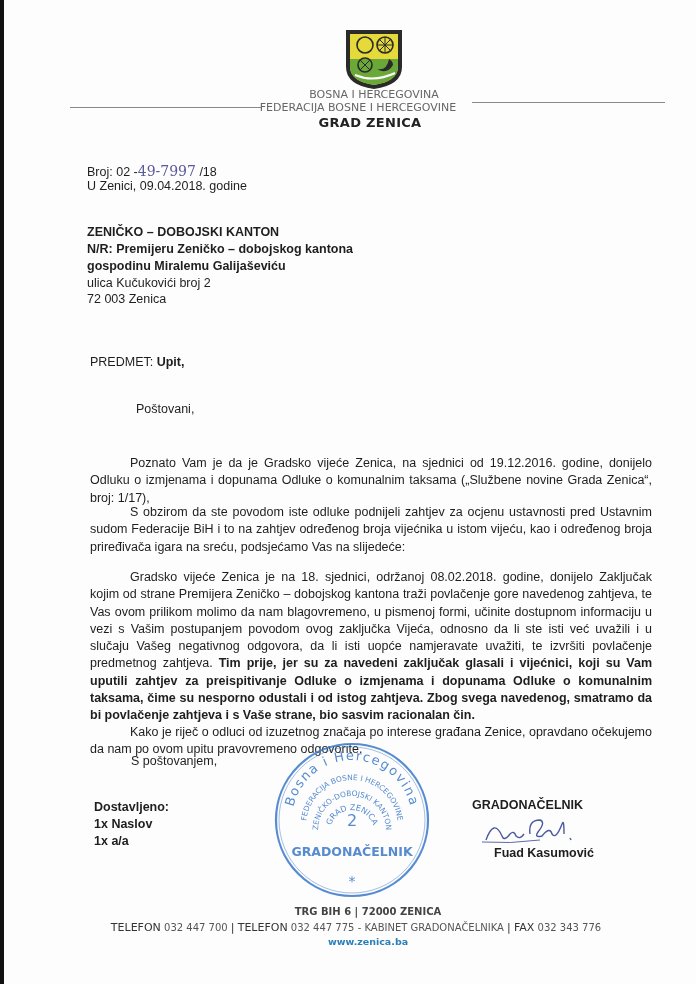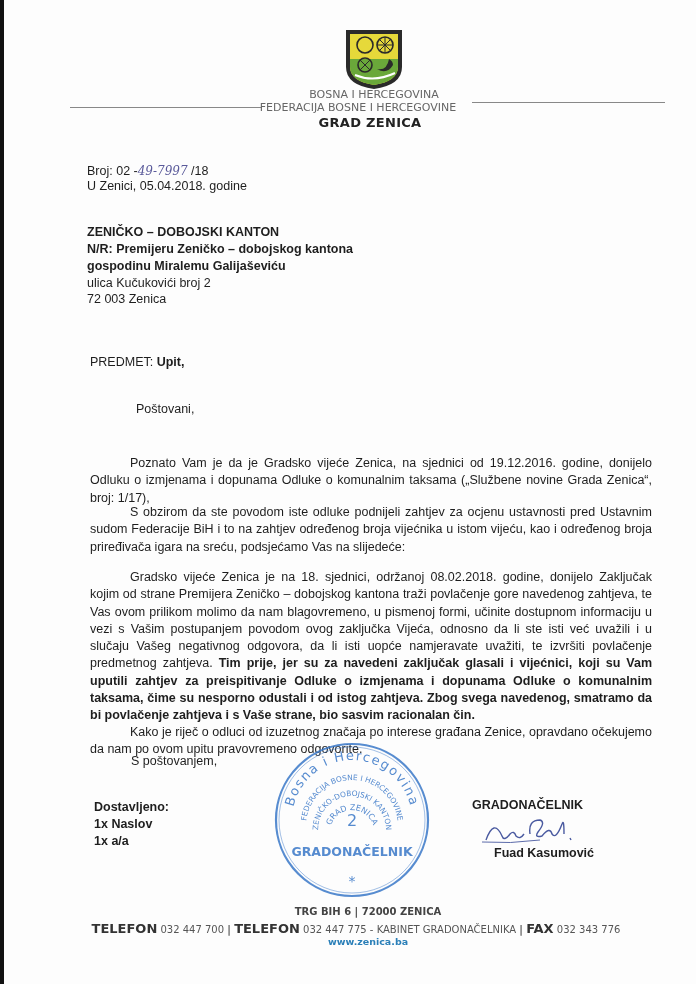--- a/index.html
+++ b/index.html
@@ -13,27 +13,27 @@
   .crest { position: absolute; left: 343px; top: 27px; width: 62px; height: 64px; }
   .hdr { position: absolute; left: 0; width: 696px; text-align: center; font-family: "DejaVu Sans", sans-serif; color: #666; }
   .hdr1 { top: 88px; font-size: 11px; left: 26px; }
   .hdr2 { top: 101px; font-size: 11px; left: 10px; }
   .hdr3 { top: 115px; font-size: 13px; font-weight: bold; color: #222; left: 22px; letter-spacing: 0.3px; }
   .hline { position: absolute; height: 1px; background: #888; }
   .t { position: absolute; font-size: 12.5px; line-height: 15px; white-space: nowrap; }
   .b { font-weight: bold; }
   .para { position: absolute; left: 90px; width: 562px; font-size: 12.5px; line-height: 17.3px; text-align: justify; margin-top: 24px; }
   .para .ind { display: inline-block; width: 40px; }
-  .hand { color: #5a5a9a; font-family: "DejaVu Serif", serif; font-style: italic; font-size: 12px; }
+  .hand { color: #5a5a9a; font-family: "DejaVu Serif", serif; font-size: 14px; }
   .stamp { position: absolute; left: 272px; top: 740px; width: 160px; height: 160px; }
   .sig { position: absolute; left: 480px; top: 812px; width: 110px; height: 36px; }
   .foot { position: absolute; left: 0; width: 696px; text-align: center; font-family: "DejaVu Sans", sans-serif; color: #444; }
   .f1 { top: 906px; font-size: 10px; font-weight: bold; left: 20px; }
   .f2 { top: 921px; font-size: 10px; color: #555; left: 8px; }
-  .f2 .sm { font-size: 13px; font-weight: bold; color: #333; }
+  .f2 .sm { font-size: 11px; font-weight: normal; color: #333; }
   .f3 { top: 936px; font-size: 9.5px; font-weight: bold; color: #2a7fb8; left: 20px; }
 </style>
 </head>
 <body>
 
 <div class="edge"></div>
 
 <svg class="crest" viewBox="0 0 62 64">
   <path d="M3 3 H59 V40 Q59 58 31 62 Q3 58 3 40 Z" fill="#2a2a2a"></path>
   <path d="M7 7 H55 V40 Q55 54 31 58 Q7 54 7 40 Z" fill="#e6d93a"></path>
@@ -48,21 +48,21 @@
 </svg>
 <div class="hdr hdr1">BOSNA I HERCEGOVINA</div>
 <div class="hline" style="left:70px; top:107px; width:192px;"></div>
 <div class="hdr hdr2">FEDERACIJA BOSNE I HERCEGOVINE</div>
 <div class="hline" style="left:472px; top:102px; width:193px;"></div>
 <div class="hdr hdr3">GRAD ZENICA</div>
 
 <div class="t" style="left:87px; top:164px;">
   <span>Broj: 02 -</span><span class="hand">49-7997</span>&nbsp;<span>/18</span>
 </div>
-<div class="t" style="left:87px; top:179px;">U Zenici, 05.04.2018. godine</div>
+<div class="t" style="left:87px; top:179px;">U Zenici, 09.04.2018. godine</div>
 
 <div class="t b" style="left:87px; top:225px;">ZENIČKO – DOBOJSKI KANTON</div>
 <div class="t b" style="left:87px; top:242px;">N/R: Premijeru Zeničko – dobojskog kantona</div>
 <div class="t b" style="left:87px; top:259px;">gospodinu Miralemu Galijaševiću</div>
 <div class="t" style="left:87px; top:276px;">ulica Kučukovići broj 2</div>
 <div class="t" style="left:87px; top:292px;">72 003 Zenica</div>
 
 <div class="t" style="left:90px; top:355px;text-align:center;">
   <span>PREDMET:</span>
   <span class="b">Upit,</span>

